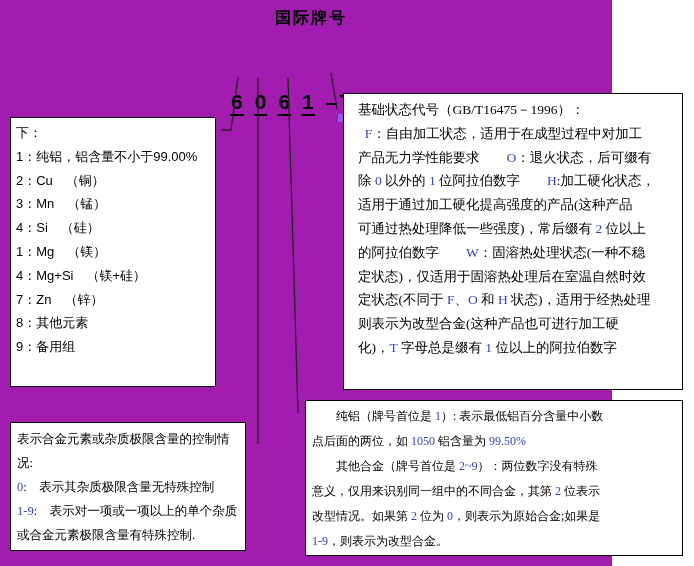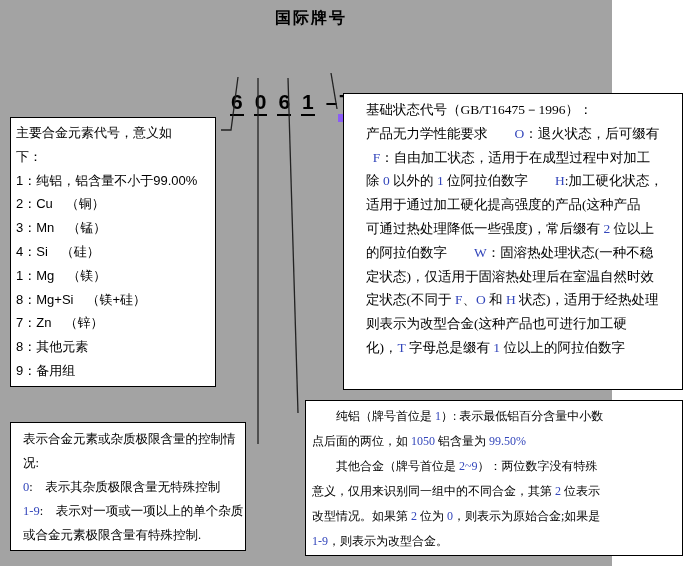--- a/index.html
+++ b/index.html
@@ -1,21 +1,21 @@
 <!DOCTYPE html>
 <html><head>
 <meta charset="utf-8">
 <style>
   html,body{margin:0;padding:0;}
   body{
     width:694px;height:566px;background:#ffffff;
     font-family:"Liberation Sans",sans-serif;color:#000;
     position:relative;overflow:hidden;
   }
-  .page{position:absolute;left:0;top:0;width:612px;height:566px;background:#a3a3a3;}
+  .page{position:absolute;left:0;top:0;width:612px;height:566px;background:#a21caf;}
 
   .title{
     position:absolute;left:275px;top:8px;
     font-size:16px;font-weight:bold;letter-spacing:2px;
   }
 
   .code{
     position:absolute;left:230px;top:47px;
     font-size:21px;font-weight:bold;white-space:nowrap;
   }
@@ -33,23 +33,23 @@
   svg.connectors line, svg.connectors polyline{stroke:#222;stroke-width:1.3;fill:none;}
 
   .box{
     position:absolute;border:1.5px solid #000;background:#fff;
     box-sizing:border-box;overflow:hidden;
   }
   .line{white-space:pre;}
 
   .box1{left:10px;top:117px;width:206px;height:270px;padding:3px 5px;
         font-size:13px;line-height:23.8px;}
-  .box2{left:343px;top:93px;width:340px;height:297px;padding:4px 22px;
+  .box2{left:343px;top:93px;width:340px;height:297px;padding:4px 14px;
         font-family:"Liberation Serif",serif;font-size:13.5px;line-height:23.8px;}
-  .box3{left:10px;top:422px;width:236px;height:129px;padding:4px 12px;
+  .box3{left:10px;top:422px;width:236px;height:129px;padding:4px 6px;
         font-family:"Liberation Serif",serif;font-size:12.5px;line-height:24px;}
   .box4{left:305px;top:400px;width:378px;height:156px;padding:3px 6px;
         font-family:"Liberation Serif",serif;font-size:12px;line-height:25px;}
 
   
   .hl{font-family:"Liberation Serif",serif;color:#3346bb;}
   
   .sf{font-family:"Liberation Serif",serif;color:#000;}
 </style>
 </head>
@@ -63,37 +63,36 @@
   </div>
 
   <svg class="connectors" width="694" height="566">
     <polyline points="238,77 231,130 221,130"></polyline>
     <line x1="258" y1="78" x2="258" y2="444"></line>
     <line x1="288" y1="78" x2="298" y2="413"></line>
     <line x1="331" y1="73" x2="337" y2="109"></line>
   </svg>
 
   <div class="box box1">
-      <div class="line">主要合金元素代号，意义如</div>
       <div class="line">下：</div>
       <div class="line">1：纯铝，铝含量不小于99.00%</div>
       <div class="line">2：Cu　（铜）</div>
       <div class="line">3：Mn　（锰）</div>
       <div class="line">4：Si　（硅）</div>
       <div class="line">1：Mg　（镁）</div>
-      <div class="line">8：Mg+Si　（镁+硅）</div>
+      <div class="line">4：Mg+Si　（镁+硅）</div>
       <div class="line">7：Zn　（锌）</div>
       <div class="line">8：其他元素</div>
       <div class="line">9：备用组</div>
     </div>
 
   <div class="box box2">
       <div class="line">基础状态代号（<span class="sf">GB/T16475－1996</span>）：</div>
+      <div class="line">  <span class="hl">F</span>：自由加工状态，适用于在成型过程中对加工</div>
       <div class="line">产品无力学性能要求　　<span class="hl">O</span>：退火状态，后可缀有</div>
-      <div class="line">  <span class="hl">F</span>：自由加工状态，适用于在成型过程中对加工</div>
       <div class="line">除 <span class="hl">0</span> 以外的 <span class="hl">1</span> 位阿拉伯数字　　<span class="hl">H</span>:加工硬化状态，</div>
       <div class="line">适用于通过加工硬化提高强度的产品(这种产品</div>
       <div class="line">可通过热处理降低一些强度)，常后缀有 <span class="hl">2</span> 位以上</div>
       <div class="line">的阿拉伯数字　　<span class="hl">W</span>：固溶热处理状态(一种不稳</div>
       <div class="line">定状态)，仅适用于固溶热处理后在室温自然时效</div>
       <div class="line">定状态(不同于 <span class="hl">F</span>、<span class="hl">O</span> 和 <span class="hl">H</span> 状态)，适用于经热处理</div>
       <div class="line">则表示为改型合金(这种产品也可进行加工硬</div>
       <div class="line">化)，<span class="hl">T</span> 字母总是缀有 <span class="hl">1</span> 位以上的阿拉伯数字</div>
     </div>
 

